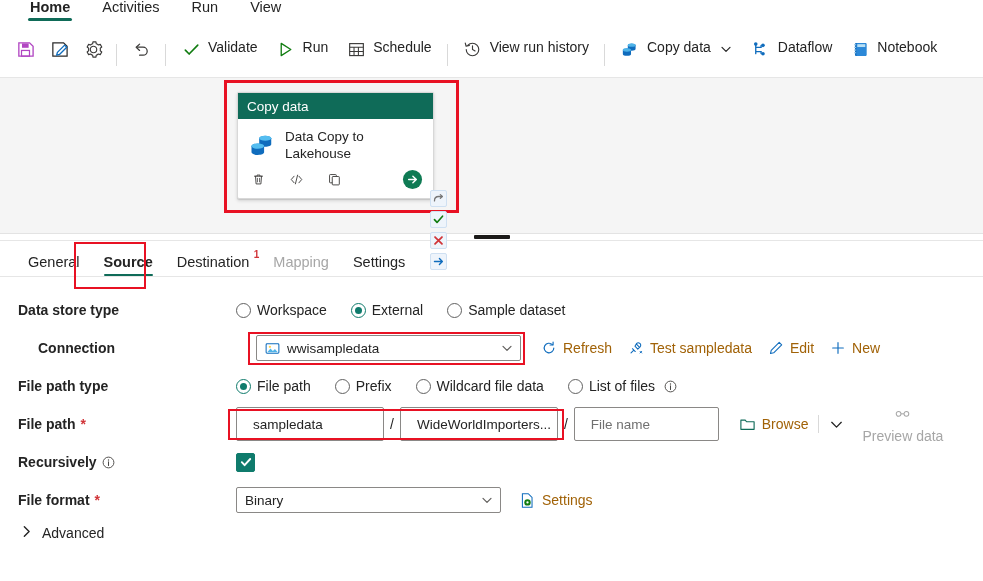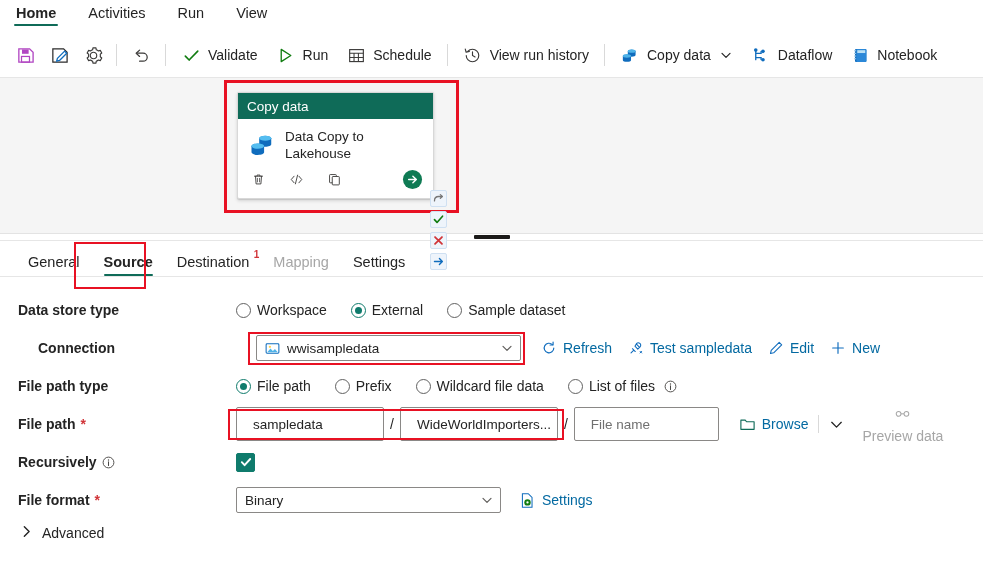--- a/index.html
+++ b/index.html
@@ -11,21 +11,22 @@
     font-family: "Liberation Sans", sans-serif;
     color: #1b1a19;
     -webkit-font-smoothing: antialiased;
   }
   .app { position: relative; width: 983px; height: 581px; background:#fff; }
 
   
   .ribbon-tabs {
     height: 33px;
     display: flex;
-    align-items: center;
+    align-items: flex-start;
+    padding-left: 14px;
     background: #ffffff;
     border-bottom: 1px solid #ffffff;
   }
   .ribbon-tab {
     font-size: 14.5px;
     color: #242424;
     padding: 0 16px 6px 16px;
     position: relative;
     cursor: pointer;
     line-height: 1;
@@ -44,21 +45,21 @@
   .commandbar {
     height: 45px;
     display: flex;
     align-items: center;
     padding: 0 8px;
     gap: 0px;
     background: #ffffff;
     border-bottom: 1px solid #e6e6e6;
   }
   .cmd {
-    display: flex; align-items: center; gap: 7px;
+    display: flex; align-items: flex-start; gap: 7px;
     height: 32px;
     padding: 0 9px;
     border-radius: 4px;
     font-size: 14px;
     color: #242424;
     cursor: pointer;
     white-space: nowrap;
   }
   .cmd .ic { display:flex; align-items:center; justify-content:center; width:20px; height:20px; flex:none; }
   .sep { width: 1px; height: 22px; background: #d9d9d9; margin: 0 6px; flex:none; }
@@ -225,21 +226,21 @@
     padding: 0 16px;
     font-size: 13.5px;
     color:#242424;
     overflow: hidden;
     white-space: nowrap;
   }
   .textbox.ph { color:#707070; }
 
   .linkbtn {
     display:flex; align-items:center; gap:6px;
-    font-size:14px; color:#0369a1;
+    font-size:14px; color:#a16207;
     padding: 3px 6px; border-radius: 3px; cursor:pointer;
     white-space: nowrap;
   }
   .linkbtn.disabled { color:#a6a6a6; cursor:default;flex-direction:column; }
 
   .info-ic { color:#484644; display:inline-flex; vertical-align: middle; }
 
   .checkbox {
     width: 19px; height: 19px;
     background: #0f7b6c;

